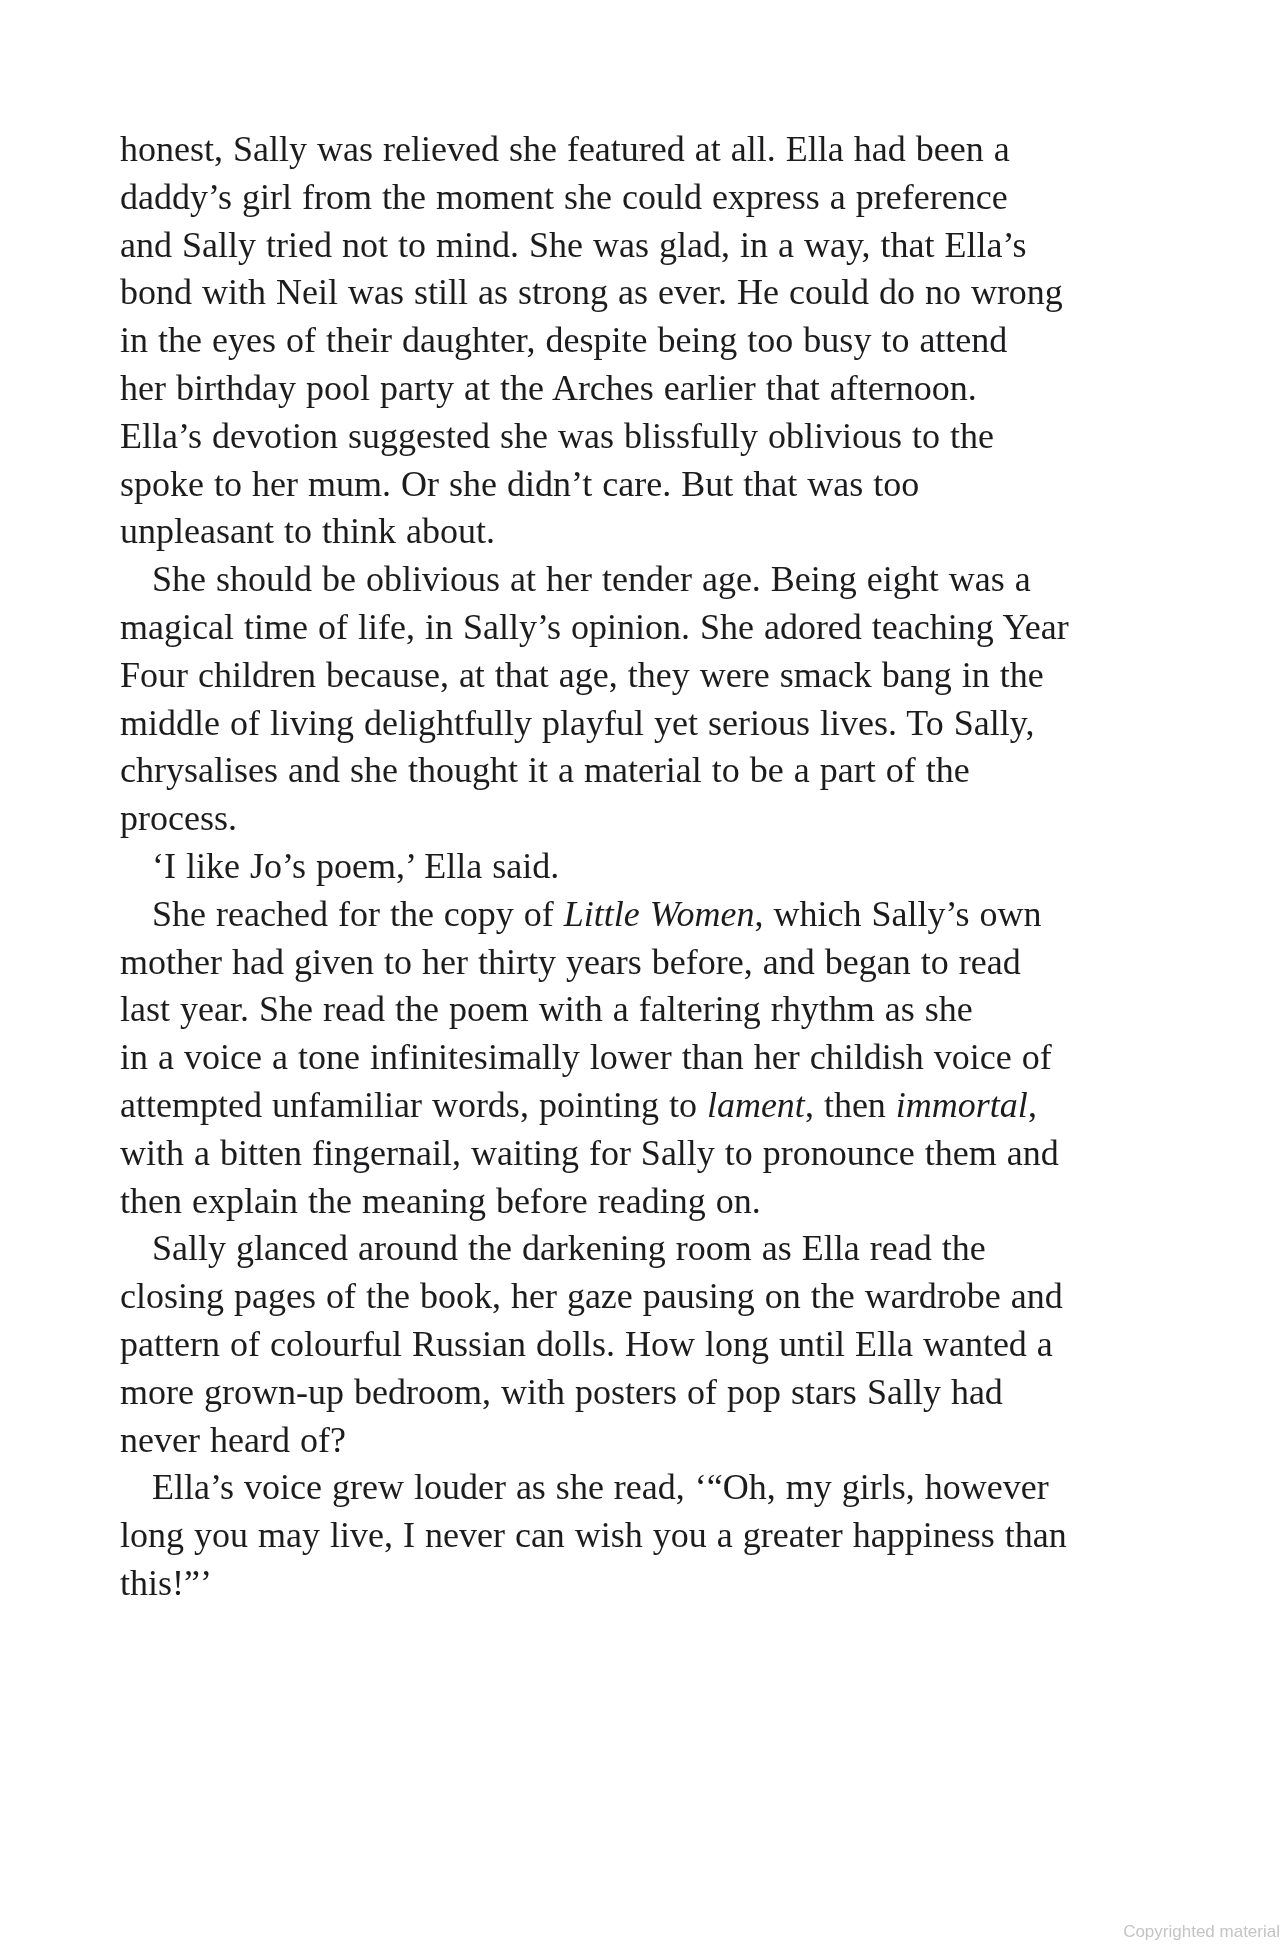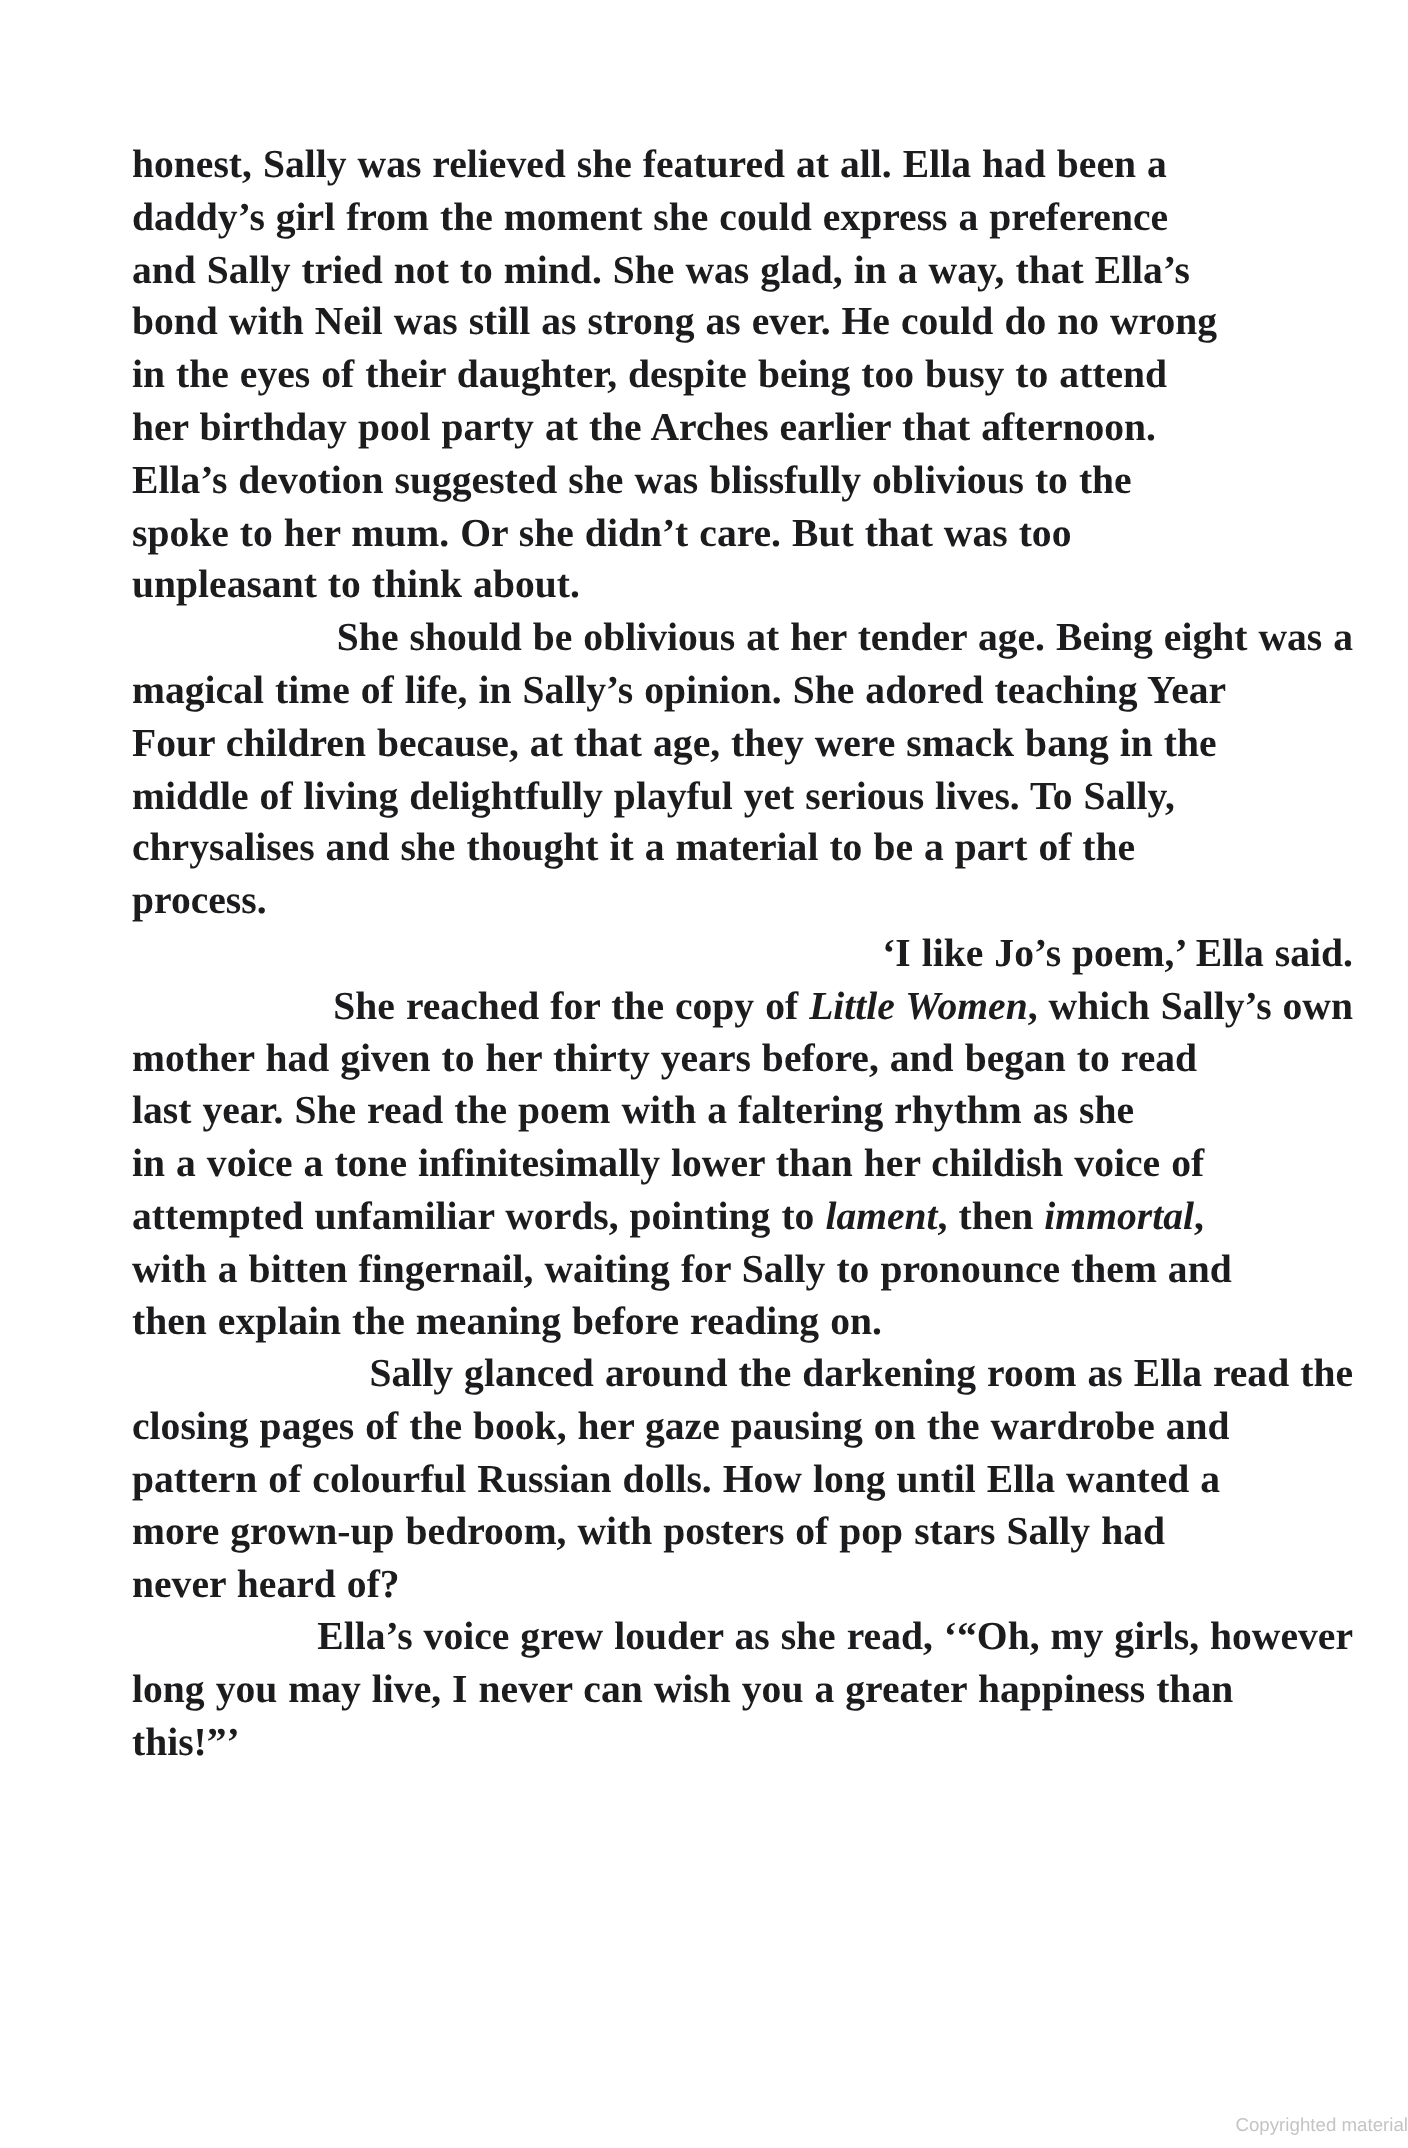--- a/index.html
+++ b/index.html
@@ -19,22 +19,22 @@
     left: 120px;
     top: 126px;
     width: 1110px;
     font-family: "Liberation Serif", serif;
     font-size: 36px;
     line-height: 47.8px;
     letter-spacing: 0px;
     word-spacing: 1px;
   }
   .para { margin: 0; padding: 0; }
-  .line { white-space: pre; font-weight: bold; }
-  .line.indent { padding-left: 32px; text-align: right; }
+  .line { white-space: pre; }
+  .line.indent { padding-left: 32px; }
   .em { font-style: italic; }
   .watermark {
     position: absolute;
     right: 0;
     bottom: 11px;
     font-family: "Liberation Sans", sans-serif;
     font-size: 17px;
   }
 </style>
 </head>

